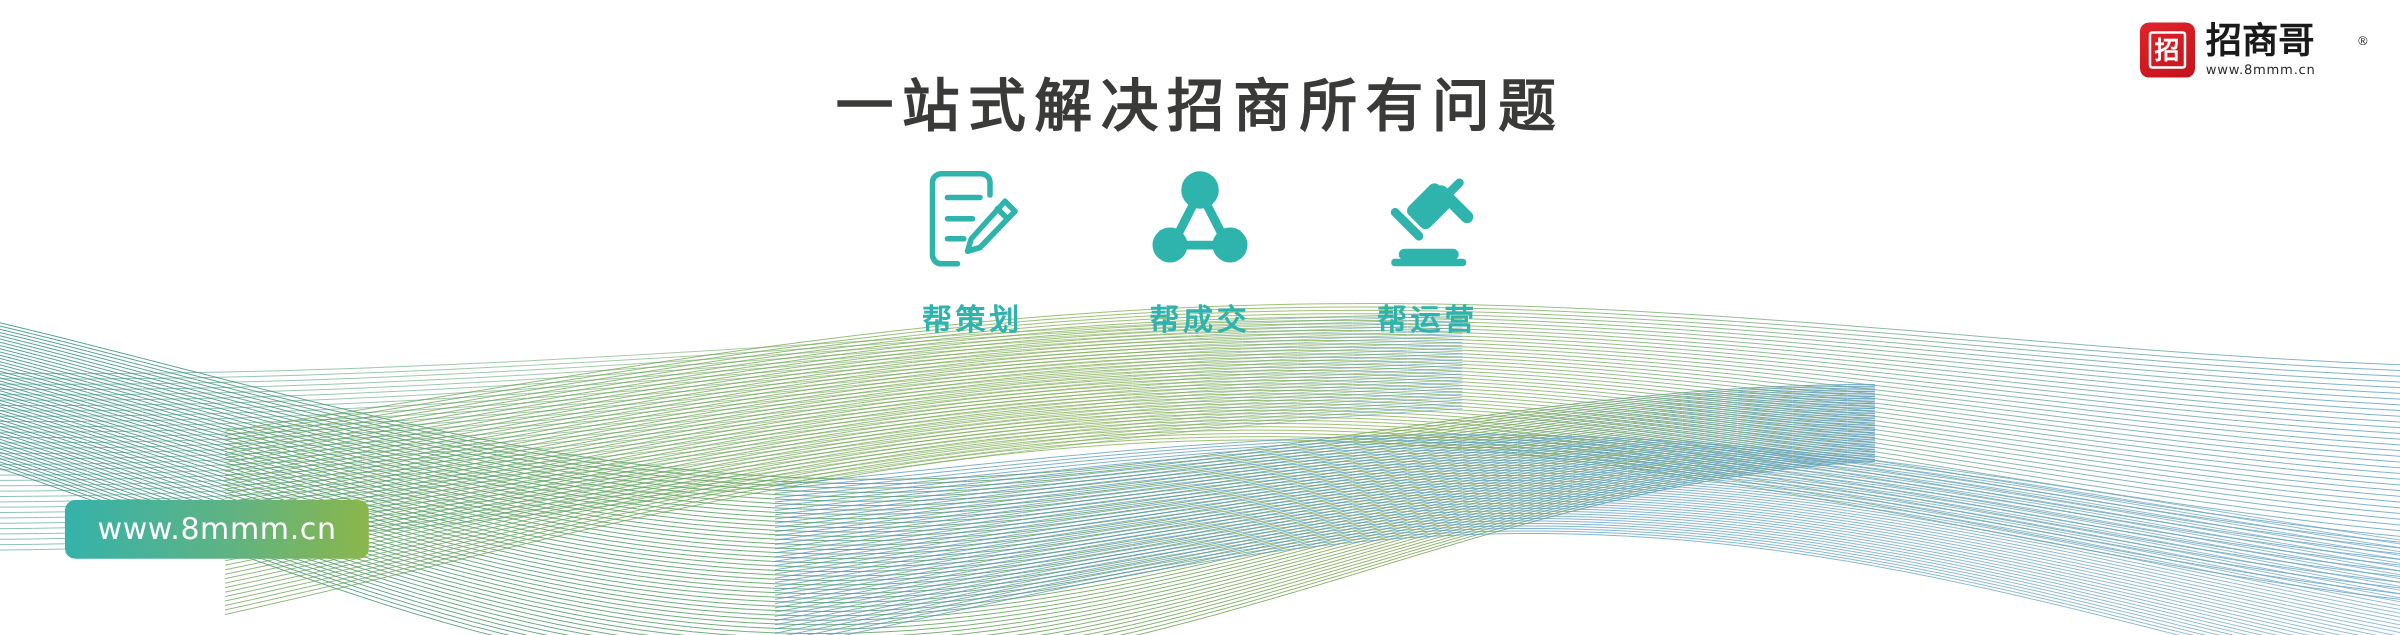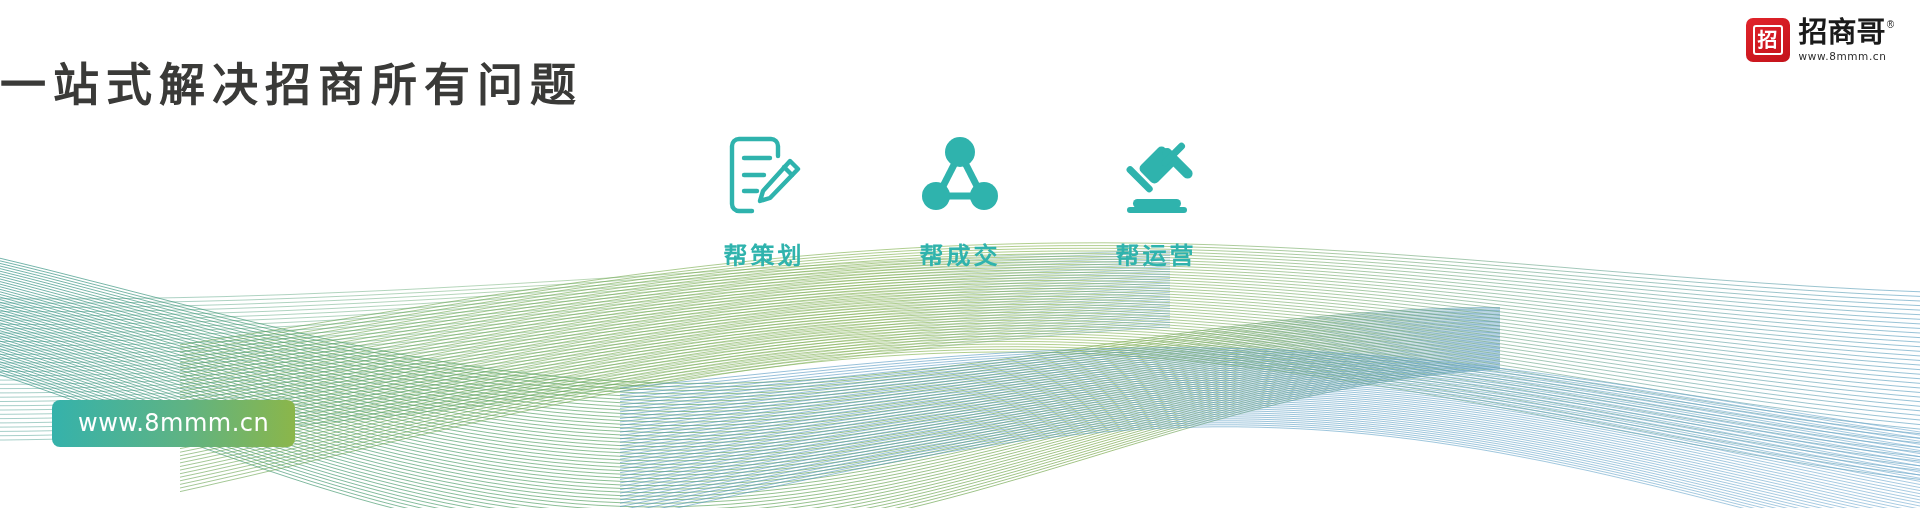--- a/index.html
+++ b/index.html
@@ -50,21 +50,21 @@
     font-weight:bold;
     color:#ffffff;
     font-family:"DejaVu Sans","Liberation Sans",sans-serif;
   }
   .logo-text-wrap {
     margin-left:9px;
     display:flex;
     flex-direction:column;
     align-items:flex-start;
   }
-  .logo-word-row { display:flex; align-items:flex-start; }
+  .logo-word-row { display:flex; align-items:center;gap:34px; }
   .logo-word {
     font-size:29px;
     line-height:1.02;
     font-weight:bold;
     color:#1a1a1a;
     letter-spacing:0px;
     font-family:"DejaVu Sans","Liberation Sans",sans-serif;
   }
   .logo-reg {
     font-size:10px;
@@ -77,39 +77,39 @@
     color:#2b2b2b;
     letter-spacing:0.6px;
     margin-top:2px;
     font-family:"DejaVu Sans","Liberation Sans",sans-serif;
   }
 
   
   .headline {
     position:absolute;
     top:58px; left:0; right:0;
-    text-align:left;
+    text-align:center;
     z-index:5;
     font-size:46px;
     line-height:1.18;
     font-weight:bold;
     color:#3a3a38;
     letter-spacing:7px;
     font-family:"DejaVu Sans","Liberation Sans",sans-serif;
   }
 
   
   .features {
     position:absolute;
     top:134px; left:0; right:0;
     z-index:5;
     display:flex;
     justify-content:center;
     align-items:flex-start;
-    gap:46px;
+    gap:32px;
   }
   .feature {
     width:150px;
     display:flex;
     flex-direction:column;
     align-items:center;
   }
   .feature-icon {
     height:82px;
     display:flex;

